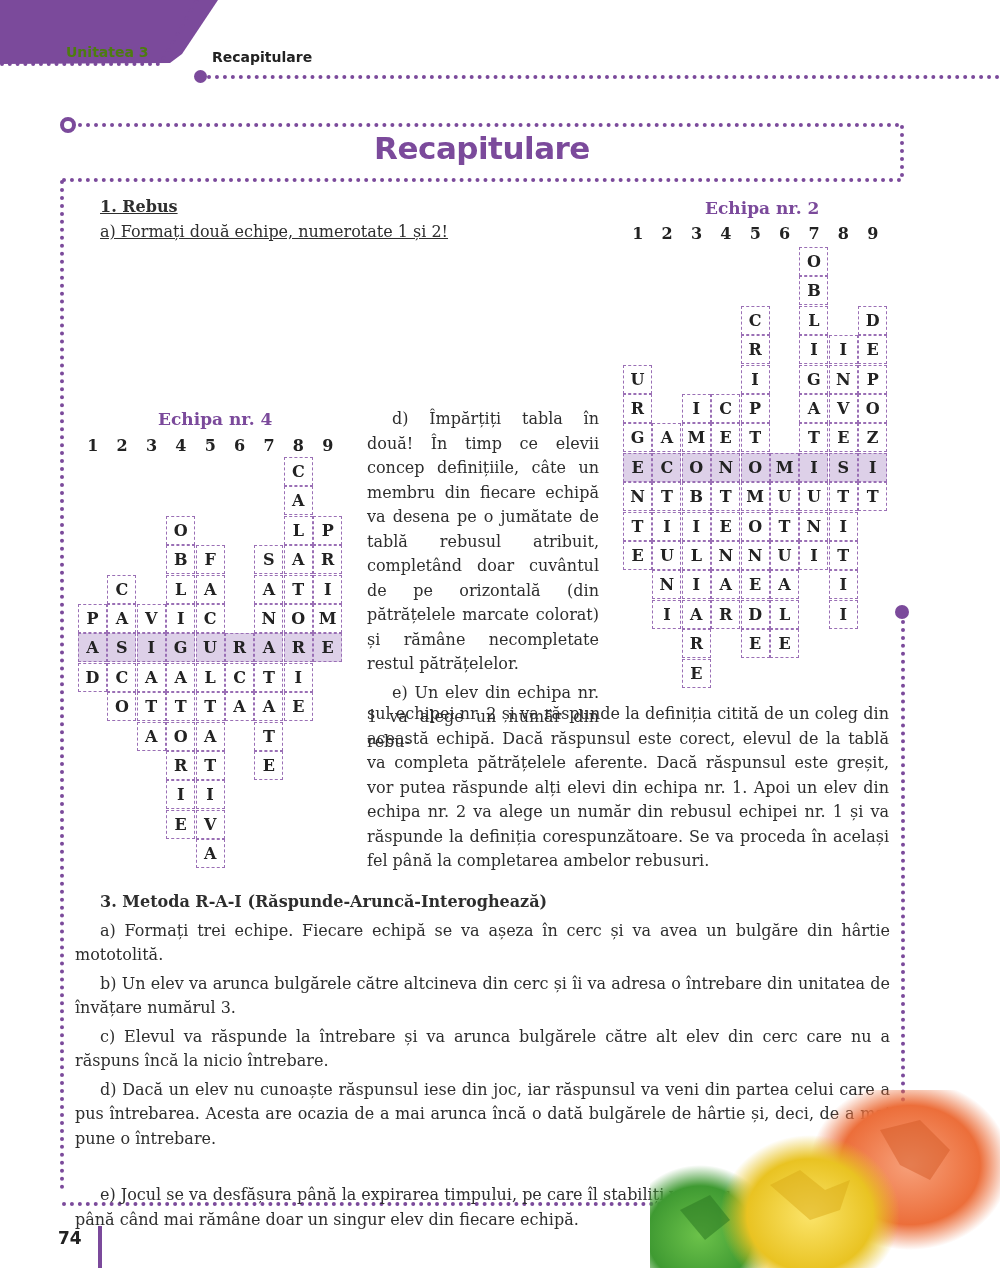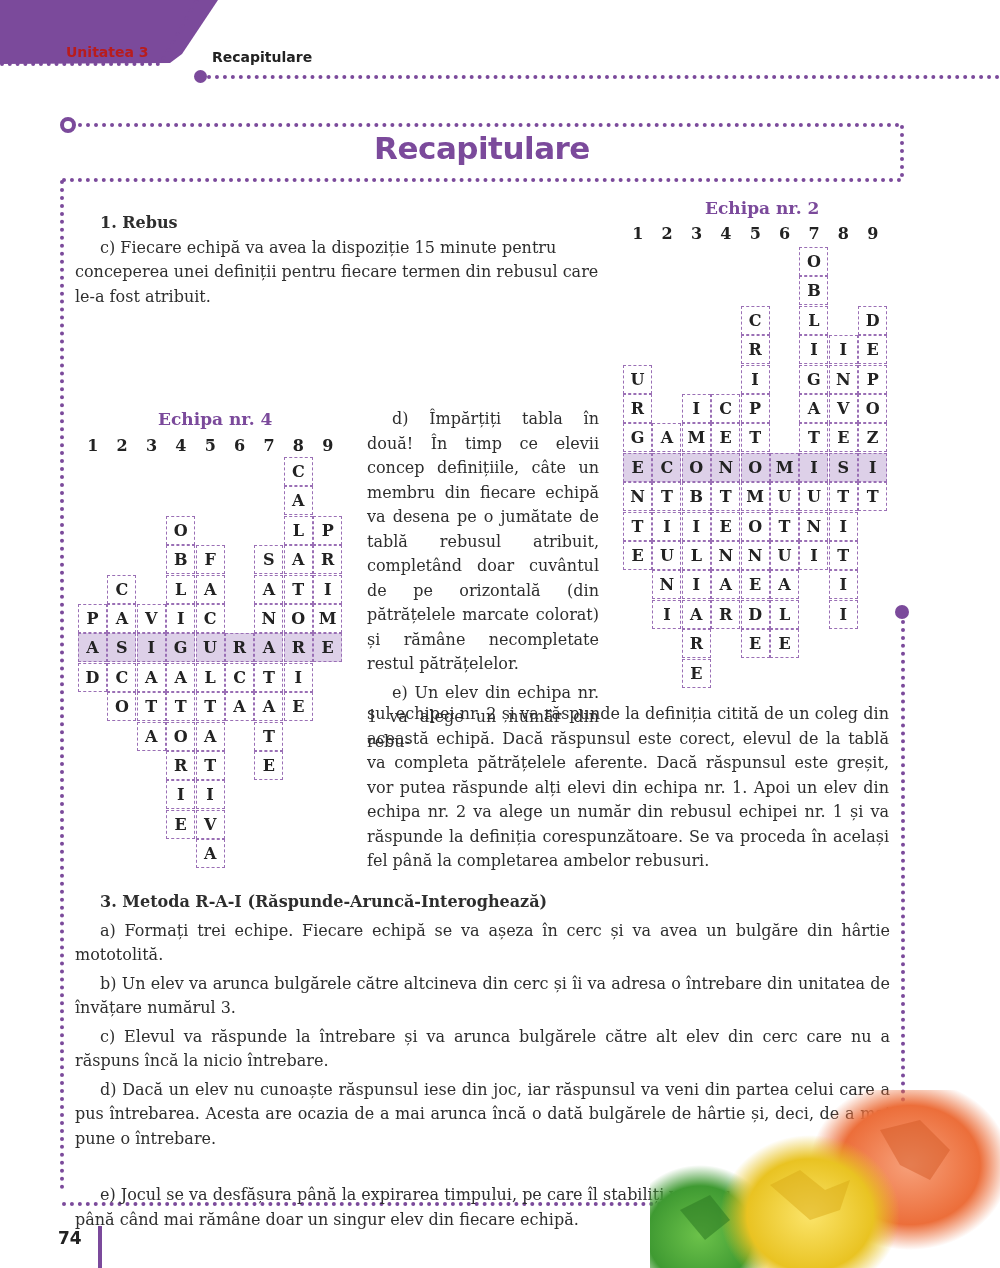--- a/index.html
+++ b/index.html
@@ -9,21 +9,21 @@
     font-family:"DejaVu Serif", "Liberation Serif", serif;
   }
   
   .unit-tab {
     position:absolute; left:0; top:0; width:220px; height:64px;
     background:#7b4a9b;
     clip-path: polygon(0 0, 218px 0, 182px 54px, 170px 63px, 0 64px);
     border-bottom-right-radius:18px;
   }
   .unit-label {
-    position:absolute; left:66px; top:44px; color:#b91c1c;
+    position:absolute; left:66px; top:44px; color:#4d7c0f;
     font-family:"DejaVu Sans", "Liberation Sans", sans-serif;
     font-weight:bold; font-size:14px;
   }
   .breadcrumb {
     position:absolute; left:212px; top:49px; color:#222;
     font-family:"DejaVu Sans", "Liberation Sans", sans-serif;
     font-weight:bold; font-size:14px;
   }
   .dots-h { position:absolute; height:0; border-top:4px dotted #7b4a9b; }
   .dots-v { position:absolute; width:0; border-left:4px dotted #7b4a9b; }
@@ -79,23 +79,23 @@
 <div class="dots-h" style="left:78px;top:123px;width:822px;"></div>
 <div class="dots-v" style="left:900px;top:125px;height:52px;"></div>
 <div class="dots-h" style="left:62px;top:178px;width:840px;"></div>
 <div class="page-title">Recapitulare</div>
 
 <div class="dots-v" style="left:60px;top:180px;height:1010px;"></div>
 <div class="dots-h" style="left:62px;top:1202px;width:600px;"></div>
 <div class="dot-filled" style="left:895px;top:605px;width:14px;height:14px;"></div>
 <div class="dots-v" style="left:901px;top:620px;height:490px;"></div>
 
-<div class="txt" style="left:75px;top:211px;width:525px;">
+<div class="txt" style="left:75px;top:195px;width:525px;text-decoration:underline;">
   <p class="bold" style="padding-left:25px;">1. Rebus</p>
-  <p class="indent">c) Fiecare echipă va avea la dispoziție 15 minute pentru conceperea unei definiții pentru fiecare termen din rebusul care le-a fost atribuit.</p>
+  <p class="indent">a) Formați două echipe, numerotate 1 și 2!</p>
 </div>
 
 <div class="txt" style="left:367px;top:407px;width:232px;text-align:justify;">
   <p class="indent">d) Împărțiți tabla în două! În timp ce elevii concep definițiile, câte un membru din fiecare echipă va desena pe o jumătate de tablă rebusul atribuit, completând doar cuvântul de pe orizontală (din pătrățelele marcate colorat) și rămâne necompletate restul pătrățelelor.</p>
   <p class="indent" style="margin-top:4px;">e) Un elev din echipa nr. 1 va alege un număr din rebu-</p>
 </div>
 <div class="txt" style="left:367px;top:702px;width:522px;text-align:justify;">sul echipei nr. 2 și va răspunde la definiția citită de un coleg din această echipă. Dacă răspunsul este corect, elevul de la tablă va completa pătrățelele aferente. Dacă răspunsul este greșit, vor putea răspunde alți elevi din echipa nr. 1. Apoi un elev din echipa nr. 2 va alege un număr din rebusul echipei nr. 1 și va răspunde la definiția corespunzătoare. Se va proceda în același fel până la completarea ambelor rebusuri.</div>
 
 <div class="team-title" style="left:158px;top:409px;">Echipa nr. 4</div>
 <div class="col-nums" id="cw1-cols" style="left:78px;top:436px;">

